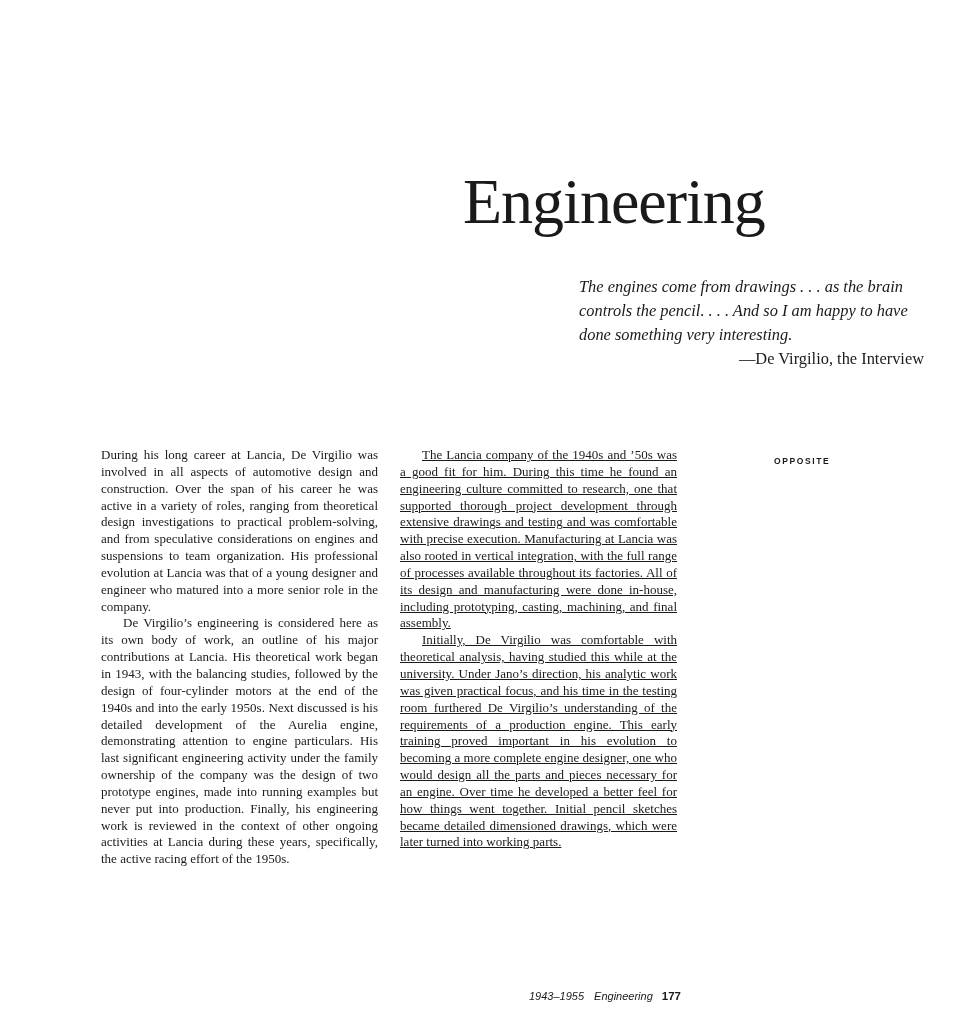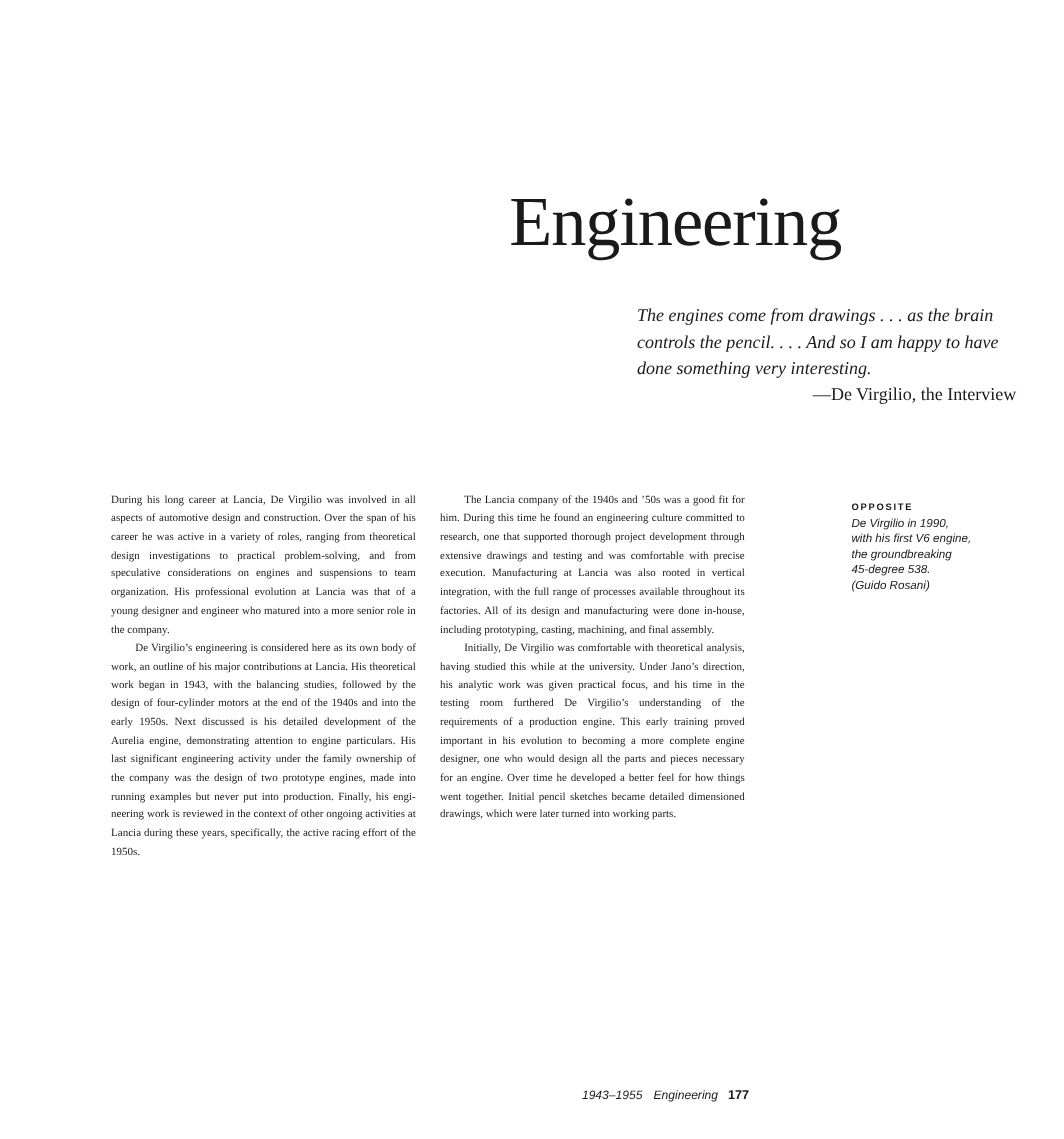--- a/index.html
+++ b/index.html
@@ -45,33 +45,33 @@
       margin: 0;
       padding-left: 89px;
       font-style: normal;
       text-align: right;
     }
     .column {
       position: absolute;
       top: 447px;
       width: 277px;
       font-family: "Liberation Serif", serif;
-      font-size: 10px;
+      font-size: 13px;
       line-height: 16.85px;
       text-align: justify;
       color: #1a1a1a;
     }
     .column p {
       margin: 0;
     }
     .column p.indent {
       text-indent: 22px;
     }
     .col-1 { left: 101px; }
-    .col-2 { left: 400px; }
+    .col-2 { left: 400px; text-decoration: underline; }
     .caption {
       position: absolute;
       left: 774px;
       top: 450px;
       width: 150px;
       font-family: "Liberation Sans", sans-serif;
       font-size: 10.6px;
       line-height: 14px;
       color: #1a1a1a;
     }
@@ -123,22 +123,17 @@
   <p class="indent">De Virgilio’s engineering is considered here as its own body of work, an outline of his major contributions at Lancia. His theoretical work began in 1943, with the balancing studies, followed by the design of four-cylinder motors at the end of the 1940s and into the early 1950s. Next discussed is his detailed development of the Aurelia engine, demonstrating attention to engine particulars. His last significant engineering activity under the family ownership of the company was the design of two prototype engines, made into running examples but never put into production. Finally, his engi­neering work is reviewed in the context of other ongoing activities at Lancia during these years, specifically, the active racing effort of the 1950s.</p>
 </div>
 
 <div class="column col-2">
   <p class="indent">The Lancia company of the 1940s and ’50s was a good fit for him. During this time he found an engineering culture committed to research, one that supported thorough project development through extensive drawings and testing and was comfortable with precise execution. Manufacturing at Lancia was also rooted in vertical integration, with the full range of processes available throughout its factories. All of its design and manufacturing were done in-house, including prototyping, cast­ing, machining, and final assembly.</p>
   <p class="indent">Initially, De Virgilio was comfortable with theoretical analysis, having studied this while at the university. Under Jano’s direction, his analytic work was given practical focus, and his time in the testing room furthered De Virgilio’s understanding of the requirements of a produc­tion engine. This early training proved important in his evolution to becoming a more complete engine designer, one who would design all the parts and pieces necessary for an engine. Over time he developed a better feel for how things went together. Initial pencil sketches became detailed dimensioned drawings, which were later turned into working parts.</p>
 </div>
 
 <div class="caption">
   <p class="label">OPPOSITE</p>
-  <p class="text">De Virgilio in 1990,
-with his first V6 engine,
-the groundbreaking
-45-degree 538.
-(Guido Rosani)</p>
 </div>
 
 <div class="folio">
   <span class="range">1943–1955</span><span class="section">Engineering</span><span class="page-number">177</span>
 </div>
 
 </body></html>

